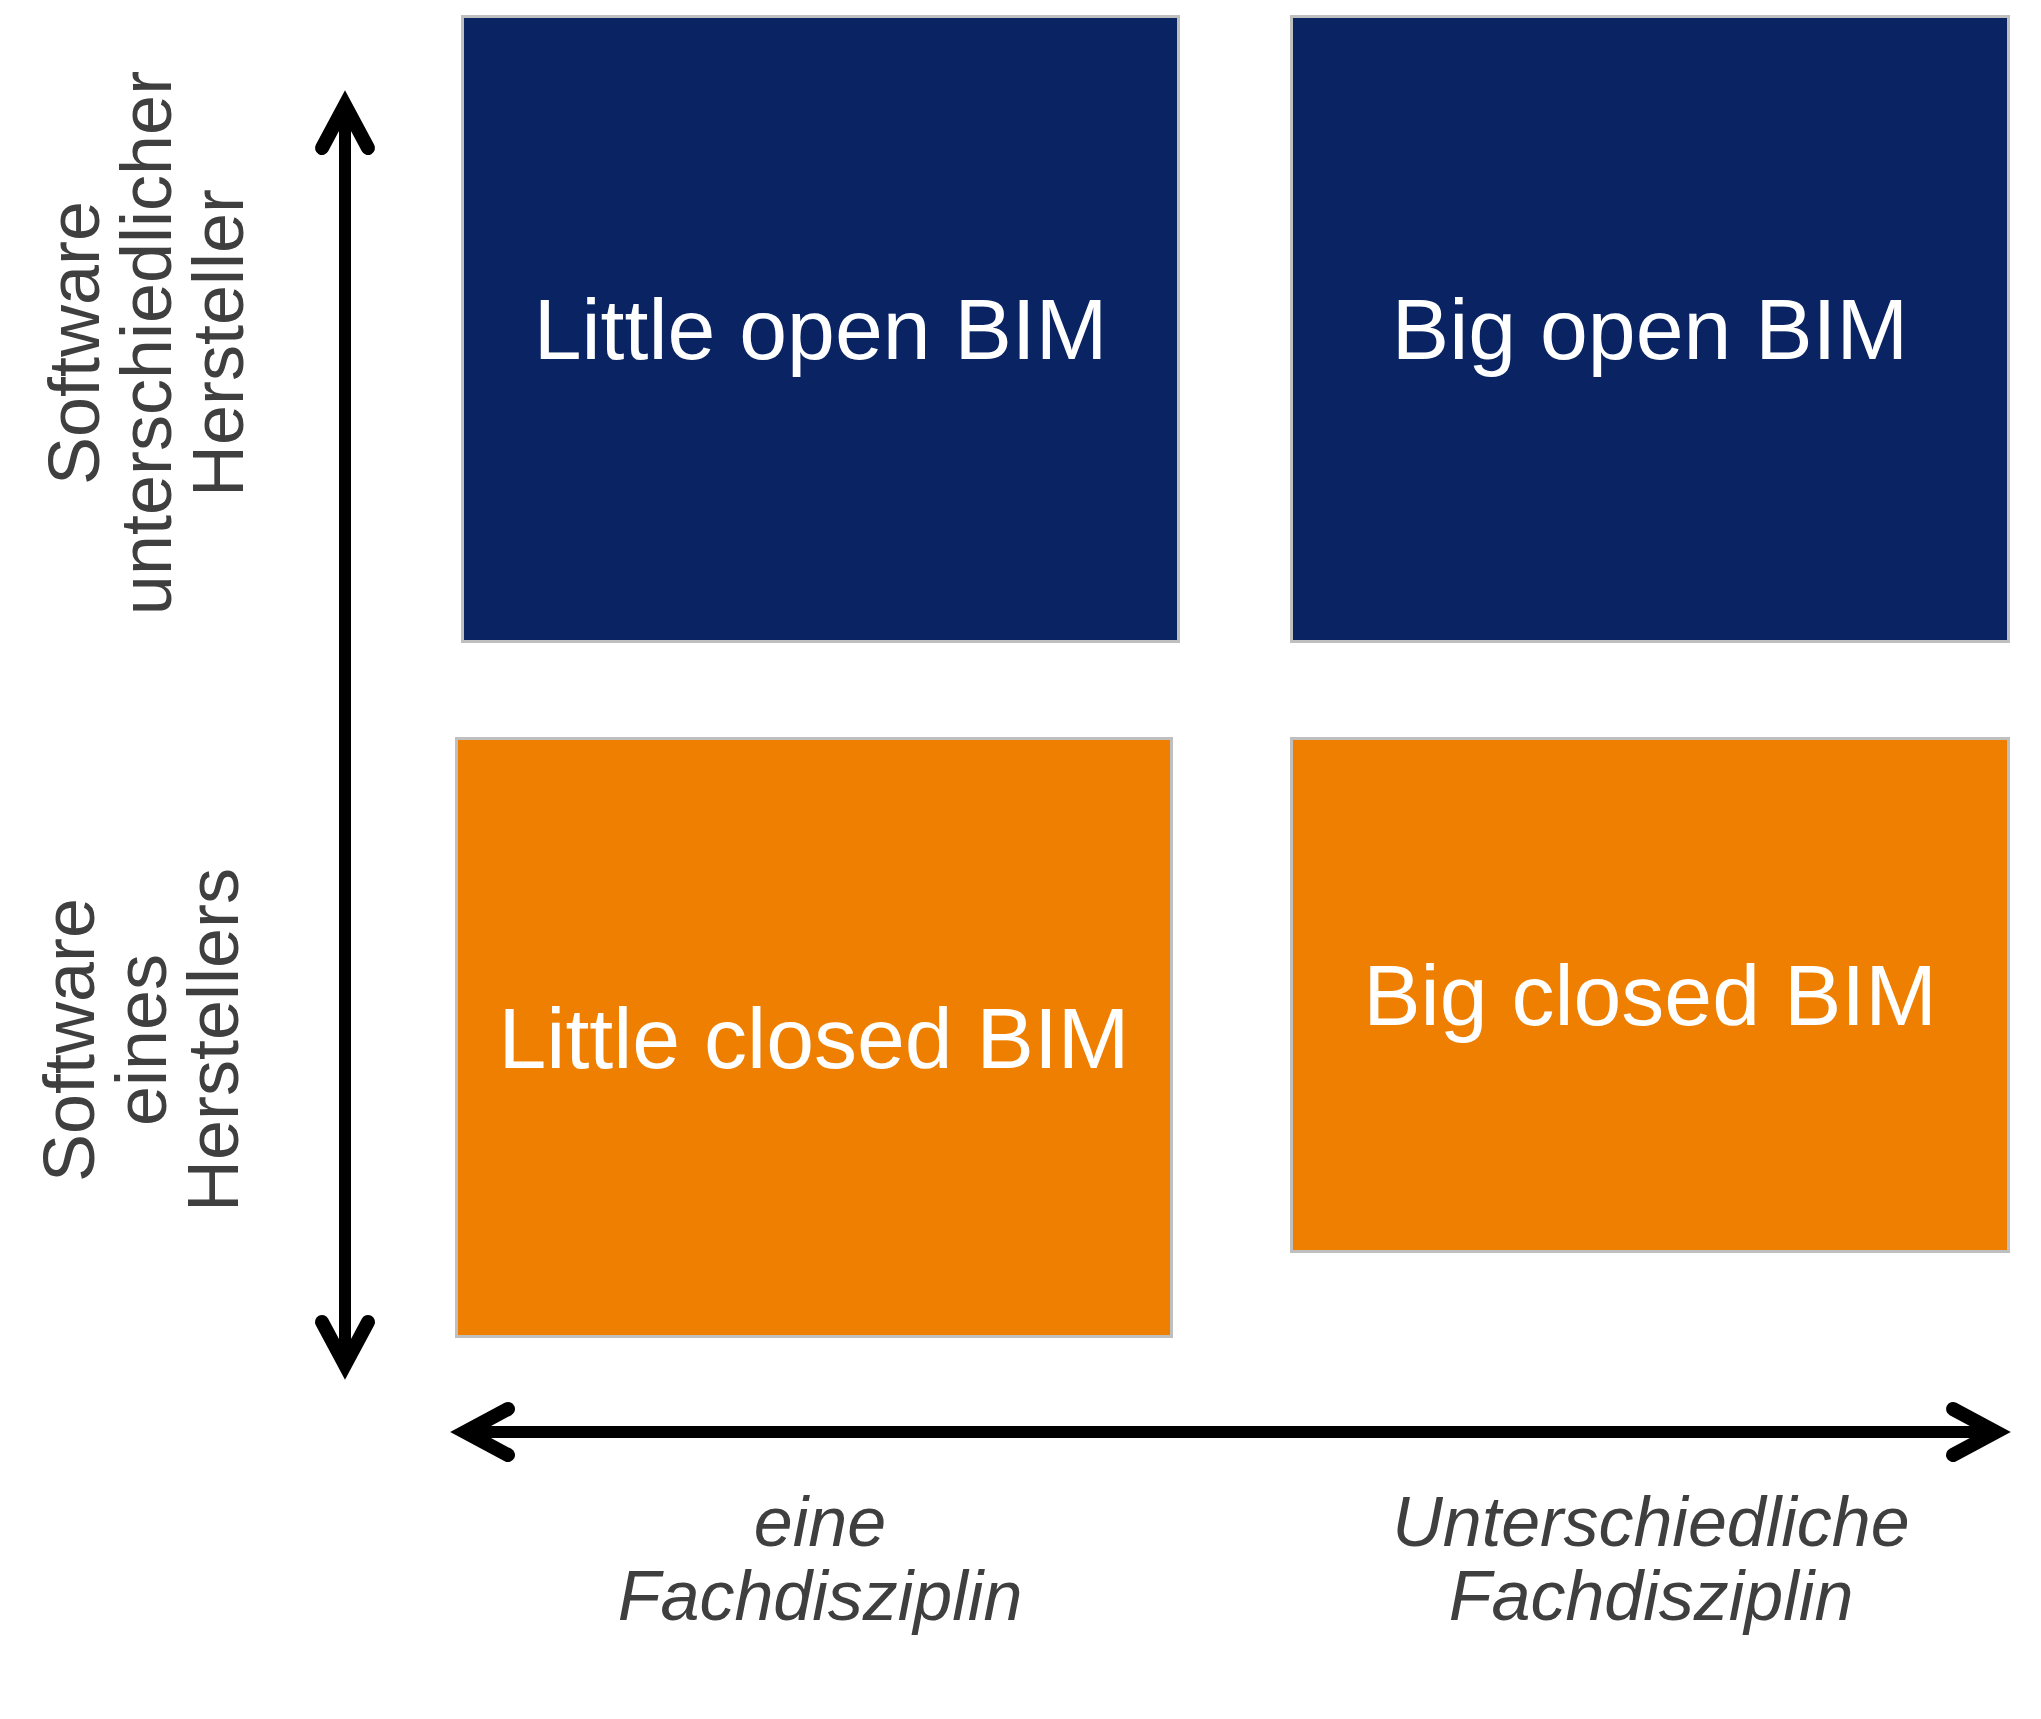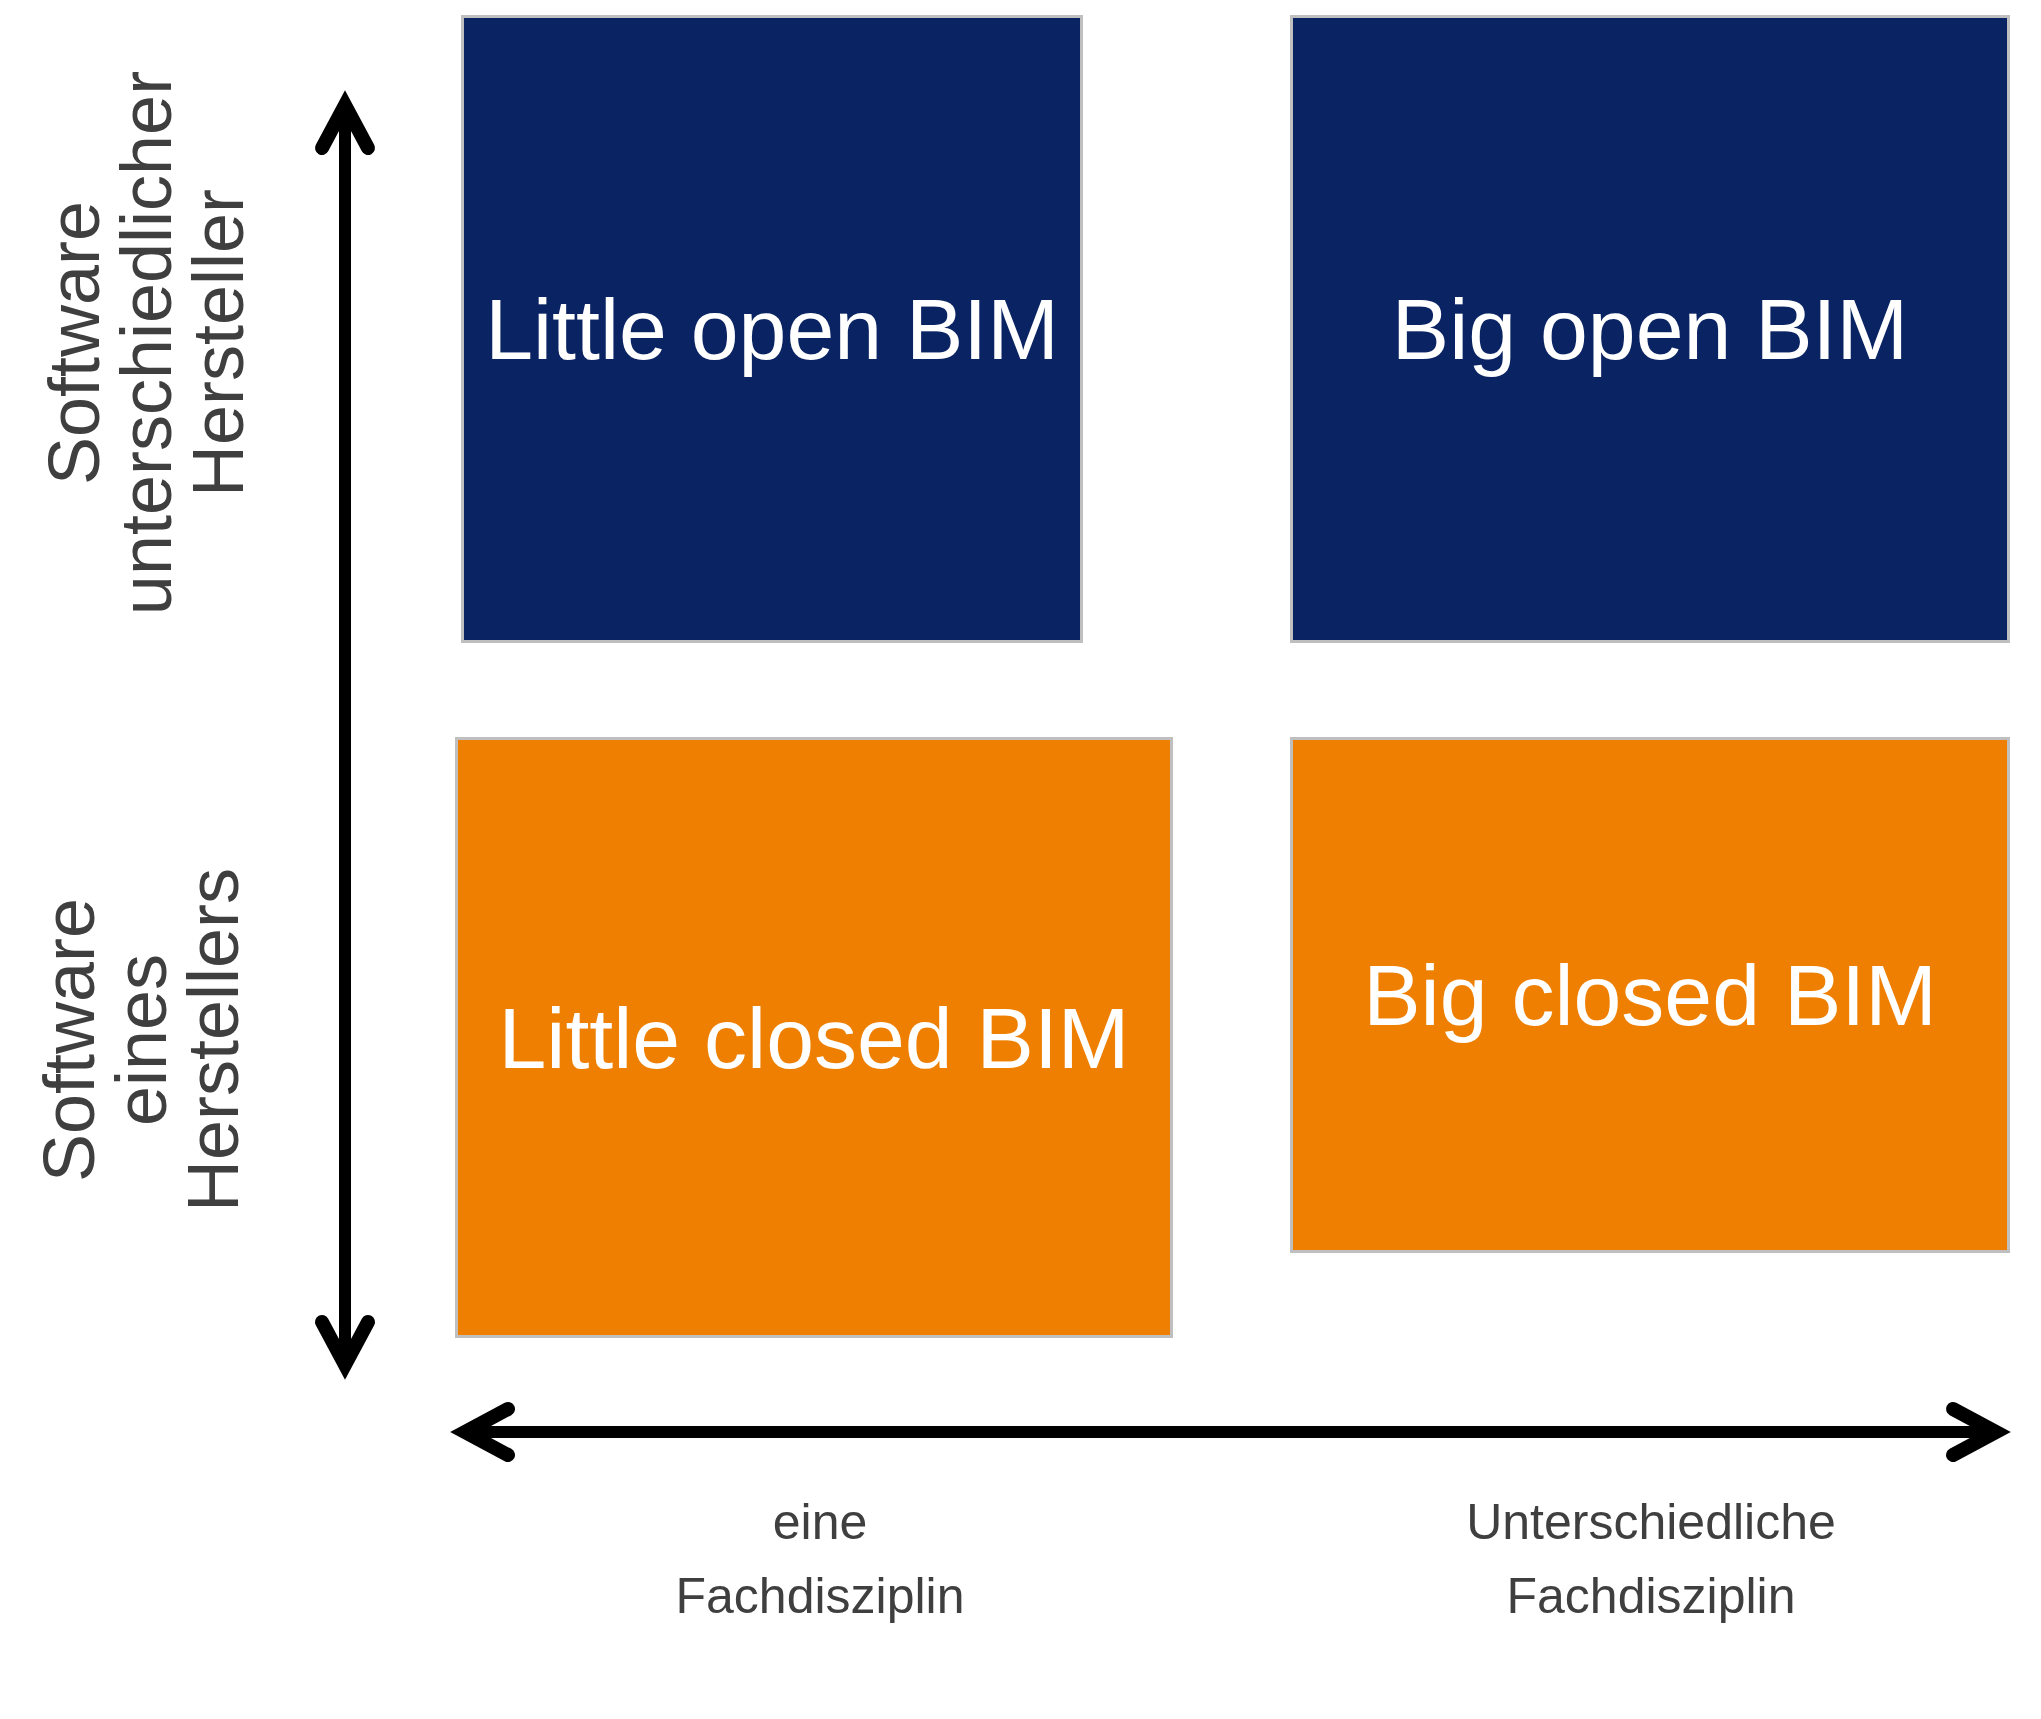--- a/index.html
+++ b/index.html
@@ -17,21 +17,21 @@
     box-sizing:border-box;
   }
   .quad.open{background:var(--open-bim-fill,#0a2463);}
   .quad.closed{background:var(--closed-bim-fill,#ee7f00);}
   .quad-label{
     color:var(--quadrant-text,#ffffff);
     font-size:86px;
     line-height:1;
     white-space:nowrap;
   }
-  #quad-tl{left:461px;top:15px;width:622px;height:628px;}
+  #quad-tl{left:461px;top:15px;width:719px;height:628px;}
   #quad-tr{left:1290px;top:15px;width:720px;height:628px;}
   #quad-bl{left:455px;top:737px;width:718px;height:601px;}
   #quad-br{left:1290px;top:737px;width:720px;height:516px;}
 
   .axis-label{
     position:absolute;
     color:var(--axis-text,#3f3f3f);
     text-align:center;
     white-space:nowrap;
   }
@@ -39,21 +39,21 @@
   .y-label{
     width:800px;height:216px;
     font-size:72px;line-height:72px;
     transform:rotate(-90deg);
     transform-origin:center center;
   }
   #y-label-top{left:-254px;top:235px;}
   #y-label-bottom{left:-259px;top:932px;}
   .x-label{
     width:700px;
-    font-size:50px;line-height:74px;
+    font-size:70px;line-height:74px;font-style:italic;
   }
   #x-label-left{left:470px;top:1485px;}
   #x-label-right{left:1301px;top:1485px;}
 
   #arrows{position:absolute;left:0;top:0;width:2041px;height:1719px;pointer-events:none;}
   #arrows path{
     fill:none;
     stroke:var(--arrow,#000000);
   }
   .shaft{stroke-width:12px;stroke-linecap:butt;}

